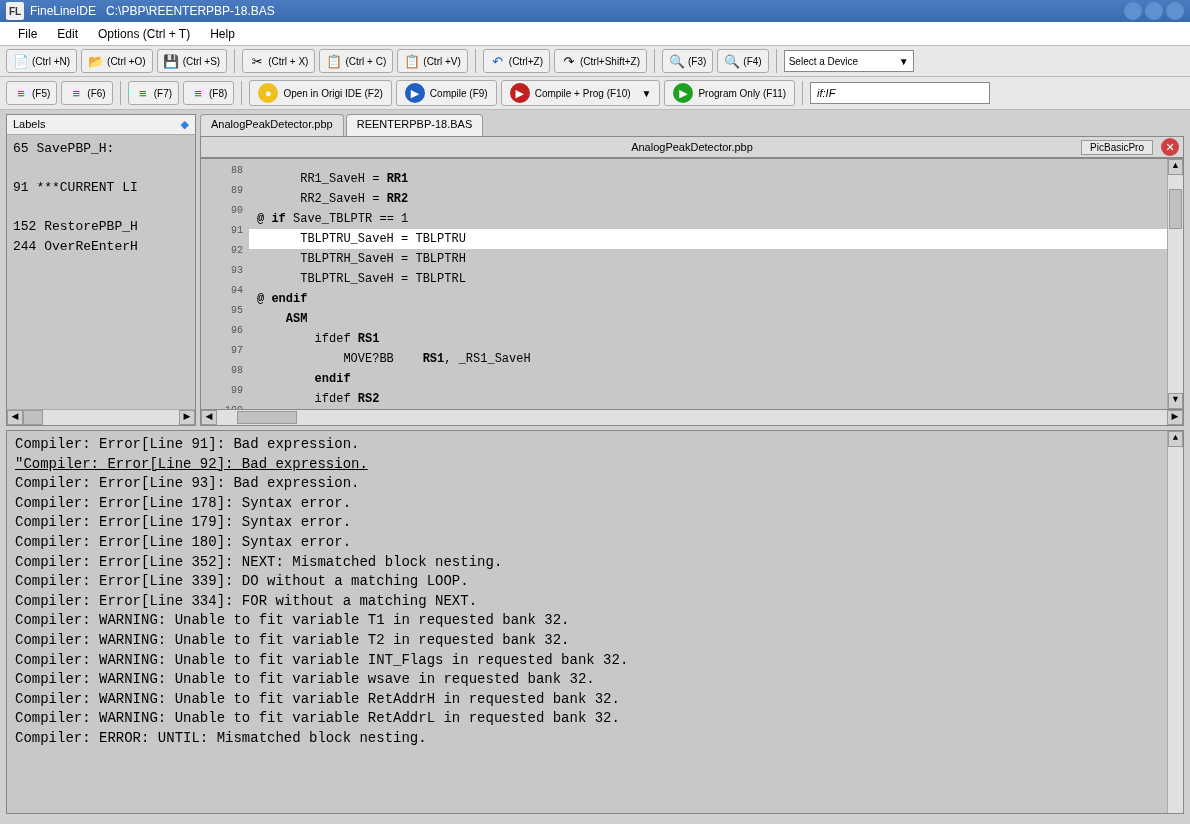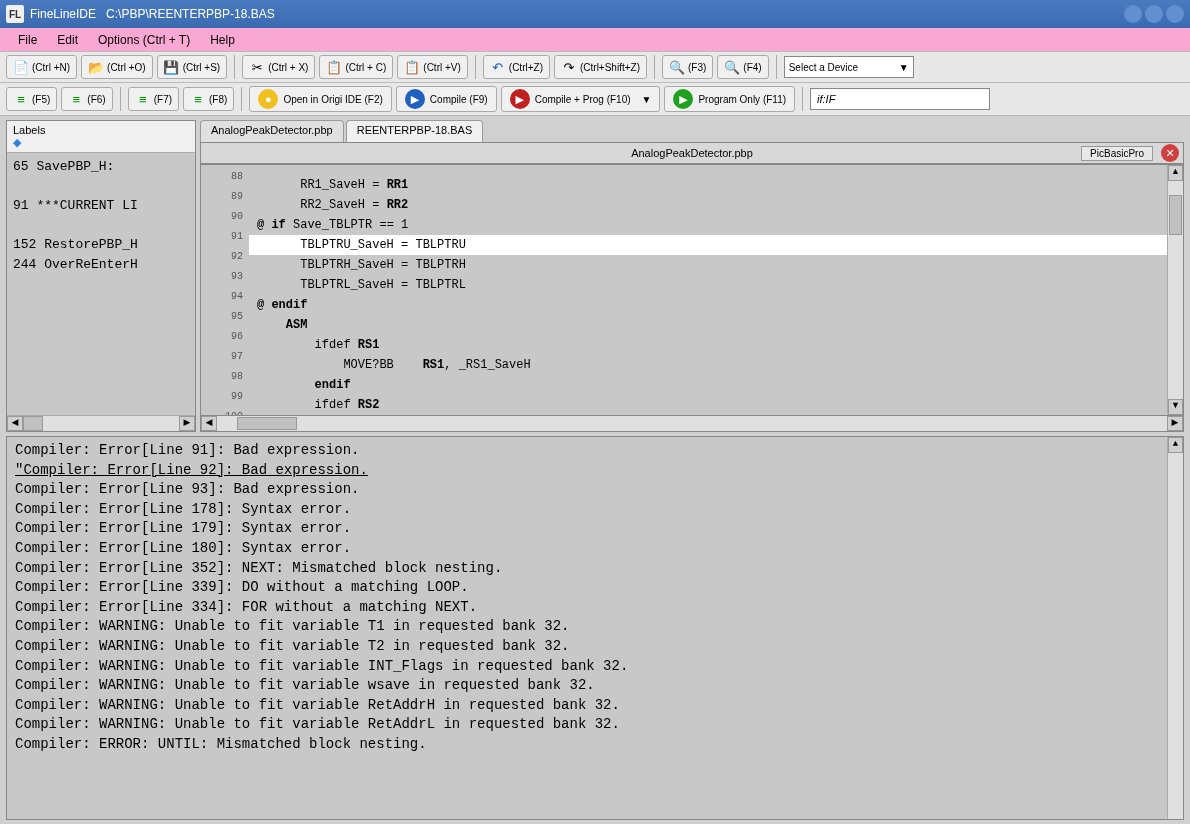--- a/index.html
+++ b/index.html
@@ -1,35 +1,35 @@
 <!DOCTYPE html>
 <html><head>
 <meta charset="utf-8">
 <style>
 * { box-sizing: border-box; margin: 0; padding: 0; }
 body { font-family: Tahoma, sans-serif; font-size: 11px; background: #d0d0d0; width: 1190px; height: 824px; overflow: hidden; }
-.titlebar { background: linear-gradient(#4a7bc0,#3a6bb0); height: 28px; display: flex; align-items: center; padding: 0 6px; color: #fff; }
+.titlebar { background: linear-gradient(#4a7bc0,#3a6bb0); height: 22px; display: flex; align-items: center; padding: 0 6px; color: #fff; }
 .titlebar .logo { width: 18px; height: 18px; background: #f0f0f0; color: #333; font-size: 10px; font-weight: bold; display: flex; align-items: center; justify-content: center; border-radius: 2px; margin-right: 6px; }
 .titlebar .title { font-size: 12px; }
 .titlebar .spacer { flex: 1; }
 .titlebar .winbtn { width: 18px; height: 18px; background: #6090d0; border-radius: 50%; margin-left: 3px; cursor: pointer; }
-.menubar { background: #f9a8d4; height: 24px; display: flex; align-items: center; padding: 0 8px; border-bottom: 1px solid #bbb; font-size: 12px; }
+.menubar { background: #ffffff; height: 24px; display: flex; align-items: center; padding: 0 8px; border-bottom: 1px solid #bbb; font-size: 12px; }
 .menubar .menu { padding: 3px 10px; cursor: pointer; }
 .toolbar { background: #e8e8e8; padding: 3px 6px; border-bottom: 1px solid #bbb; display: flex; align-items: center; gap: 4px; flex-wrap: wrap; }
 .tbtn { display: flex; align-items: center; background: #f0f0f0; border: 1px solid #aaa; border-radius: 3px; padding: 2px 6px; height: 24px; cursor: pointer; font-size: 10px; gap: 3px; }
 .tbtn .ico { width: 16px; height: 16px; display: flex; align-items: center; justify-content: center; font-size: 13px; }
 .sep { width: 1px; height: 24px; background: #aaa; margin: 0 3px; }
 .device-select { width: 130px; height: 22px; border: 1px solid #888; background: #fff; font-size: 10px; padding: 0 4px; display: flex; align-items: center; justify-content: space-between; }
 .toolbar2 { background: #e8e8e8; padding: 3px 6px; border-bottom: 1px solid #bbb; display: flex; align-items: center; gap: 4px; }
 .round-btn { display: flex; align-items: center; gap: 5px; padding: 2px 8px; height: 26px; cursor: pointer; background: #f0f0f0; border: 1px solid #aaa; border-radius: 3px; font-size: 10px; }
 .round-btn .circ { width: 20px; height: 20px; border-radius: 50%; display: flex; align-items: center; justify-content: center; color: #fff; font-size: 11px; }
 .if-box { border: 1px solid #888; background: #fff; padding: 2px 6px; font-size: 11px; height: 22px; display: flex; align-items: center; min-width: 180px; font-style: italic; }
 .main { display: flex; height: 320px; }
 .sidebar { width: 190px; background: #c8c8c8; border: 1px solid #888; margin: 4px 0 4px 6px; display: flex; flex-direction: column; }
-.labels-hdr { background: #f0f0f0; border-bottom: 1px solid #aaa; padding: 3px 6px; display: flex; justify-content: space-between; cursor: pointer; flex-direction: column; }
+.labels-hdr { background: #f0f0f0; border-bottom: 1px solid #aaa; padding: 3px 6px; display: flex; justify-content: space-between; cursor: pointer; }
 .labels-body { flex: 1; font-family: 'Courier New', monospace; font-size: 13px; padding: 4px 6px; overflow: hidden; white-space: pre; line-height: 1.5; }
 .sidebar-scroll { height: 16px; background: #e0e0e0; border-top: 1px solid #aaa; display: flex; }
 .sidebar-scroll .arrow { width: 16px; background: #d0d0d0; border: 1px solid #999; cursor: pointer; text-align: center; font-size: 9px; }
 .sidebar-scroll .thumb { width: 20px; background: #c0c0c0; border: 1px solid #999; }
 .editor-area { flex: 1; margin: 4px 6px 4px 4px; display: flex; flex-direction: column; }
 .tabs { display: flex; height: 22px; }
 .tab { background: #e0e0e0; border: 1px solid #999; border-bottom: none; padding: 3px 10px; margin-right: 2px; font-size: 11px; cursor: pointer; border-radius: 4px 4px 0 0; }
 .tab.active { background: #f0f0f0; }
 .file-hdr { background: #d8d8d8; border: 1px solid #888; height: 22px; display: flex; align-items: center; position: relative; }
 .file-hdr .name { flex: 1; text-align: center; font-size: 11px; }

